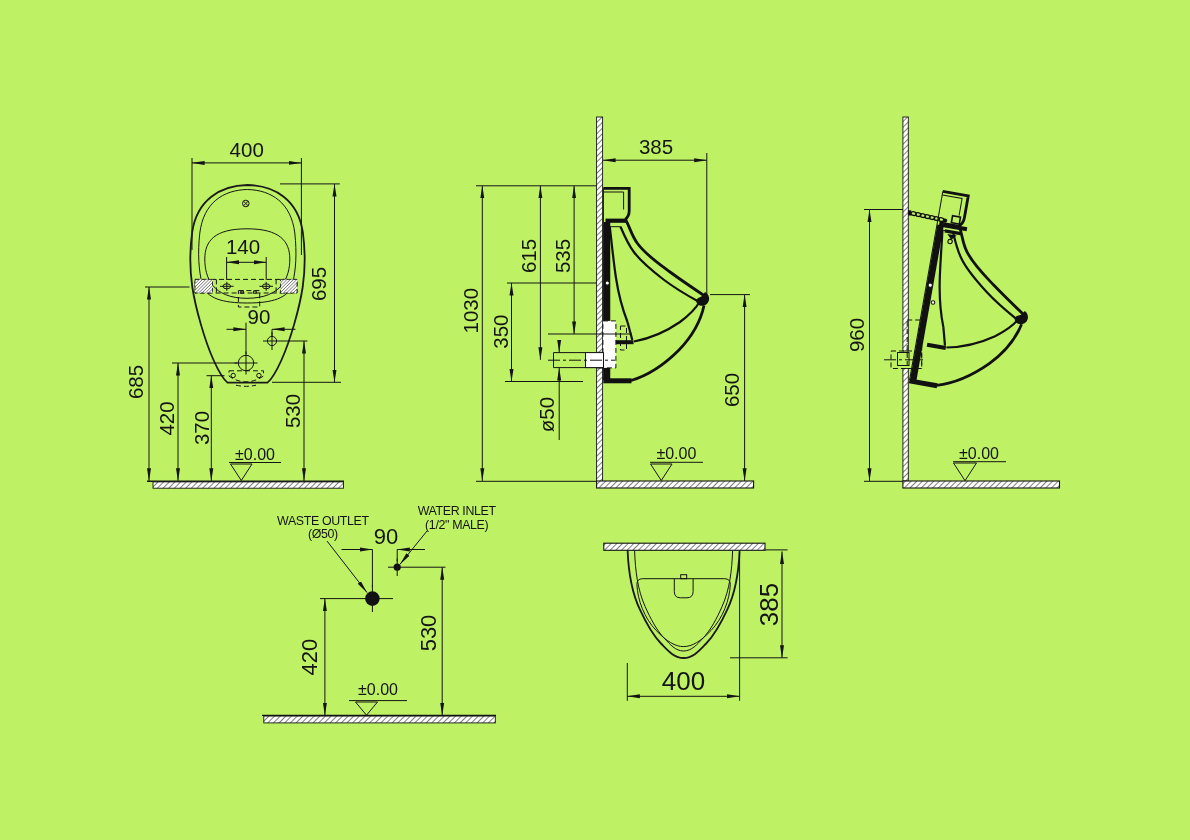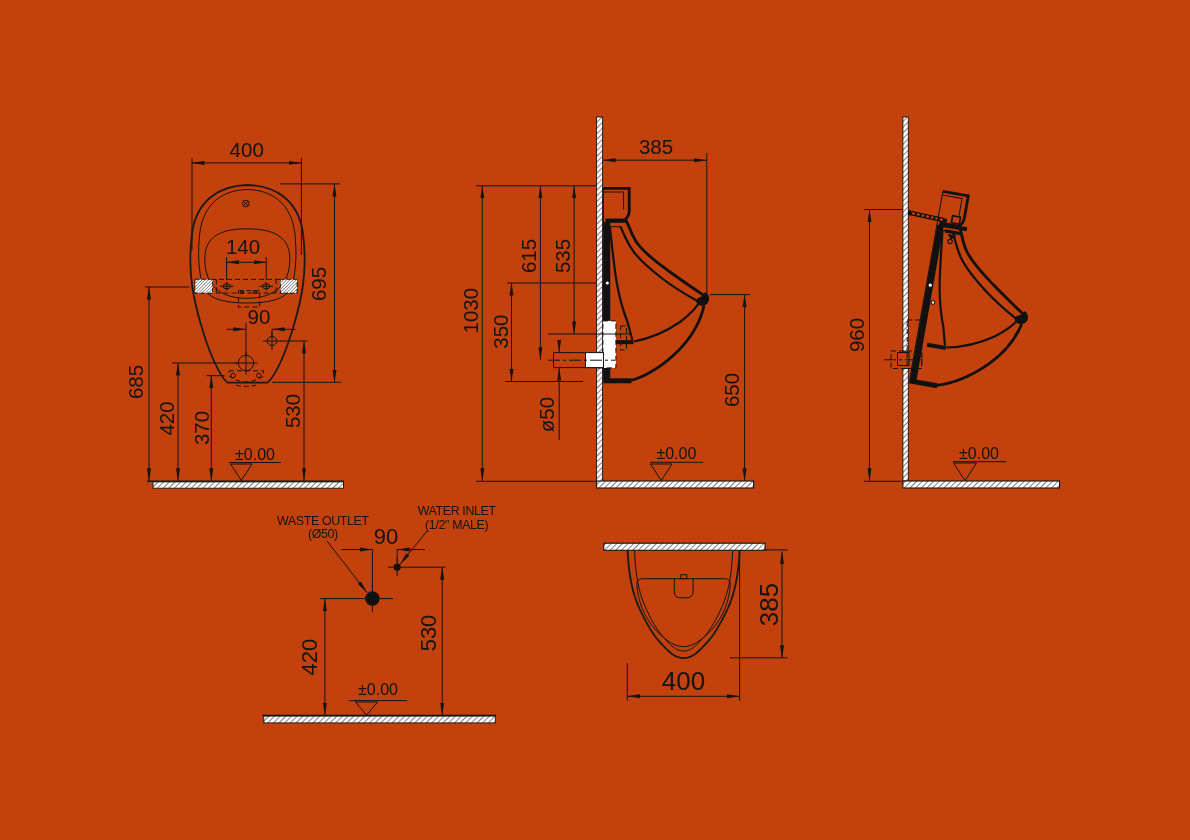--- a/index.html
+++ b/index.html
@@ -1,16 +1,16 @@
 <!DOCTYPE html>
 <html><head>
 <meta charset="utf-8">
 <style>
 html,body{margin:0;padding:0;background:#ffffff;}
-#page{width:1190px;height:840px;background:#c2410c;position:relative;overflow:hidden;}
+#page{width:1190px;height:840px;background:#bef264;position:relative;overflow:hidden;}
 text{font-family:"Liberation Sans",sans-serif;fill:#141414;}
 .dim{font-size:20.5px;}
 .dim4{font-size:22px;}
 .dim5{font-size:26px;}
 .lvl{font-size:16px;}
 .lbl{font-size:12.4px;letter-spacing:-0.35px;}
 .tn{stroke:#141414;stroke-width:1;fill:none;}
 .md{stroke:#141414;stroke-width:1.4;fill:none;}
 .ol{stroke:#1a1a1a;stroke-width:1.8;fill:none;}
 .t2{stroke:#111;stroke-width:2.2;fill:none;}

